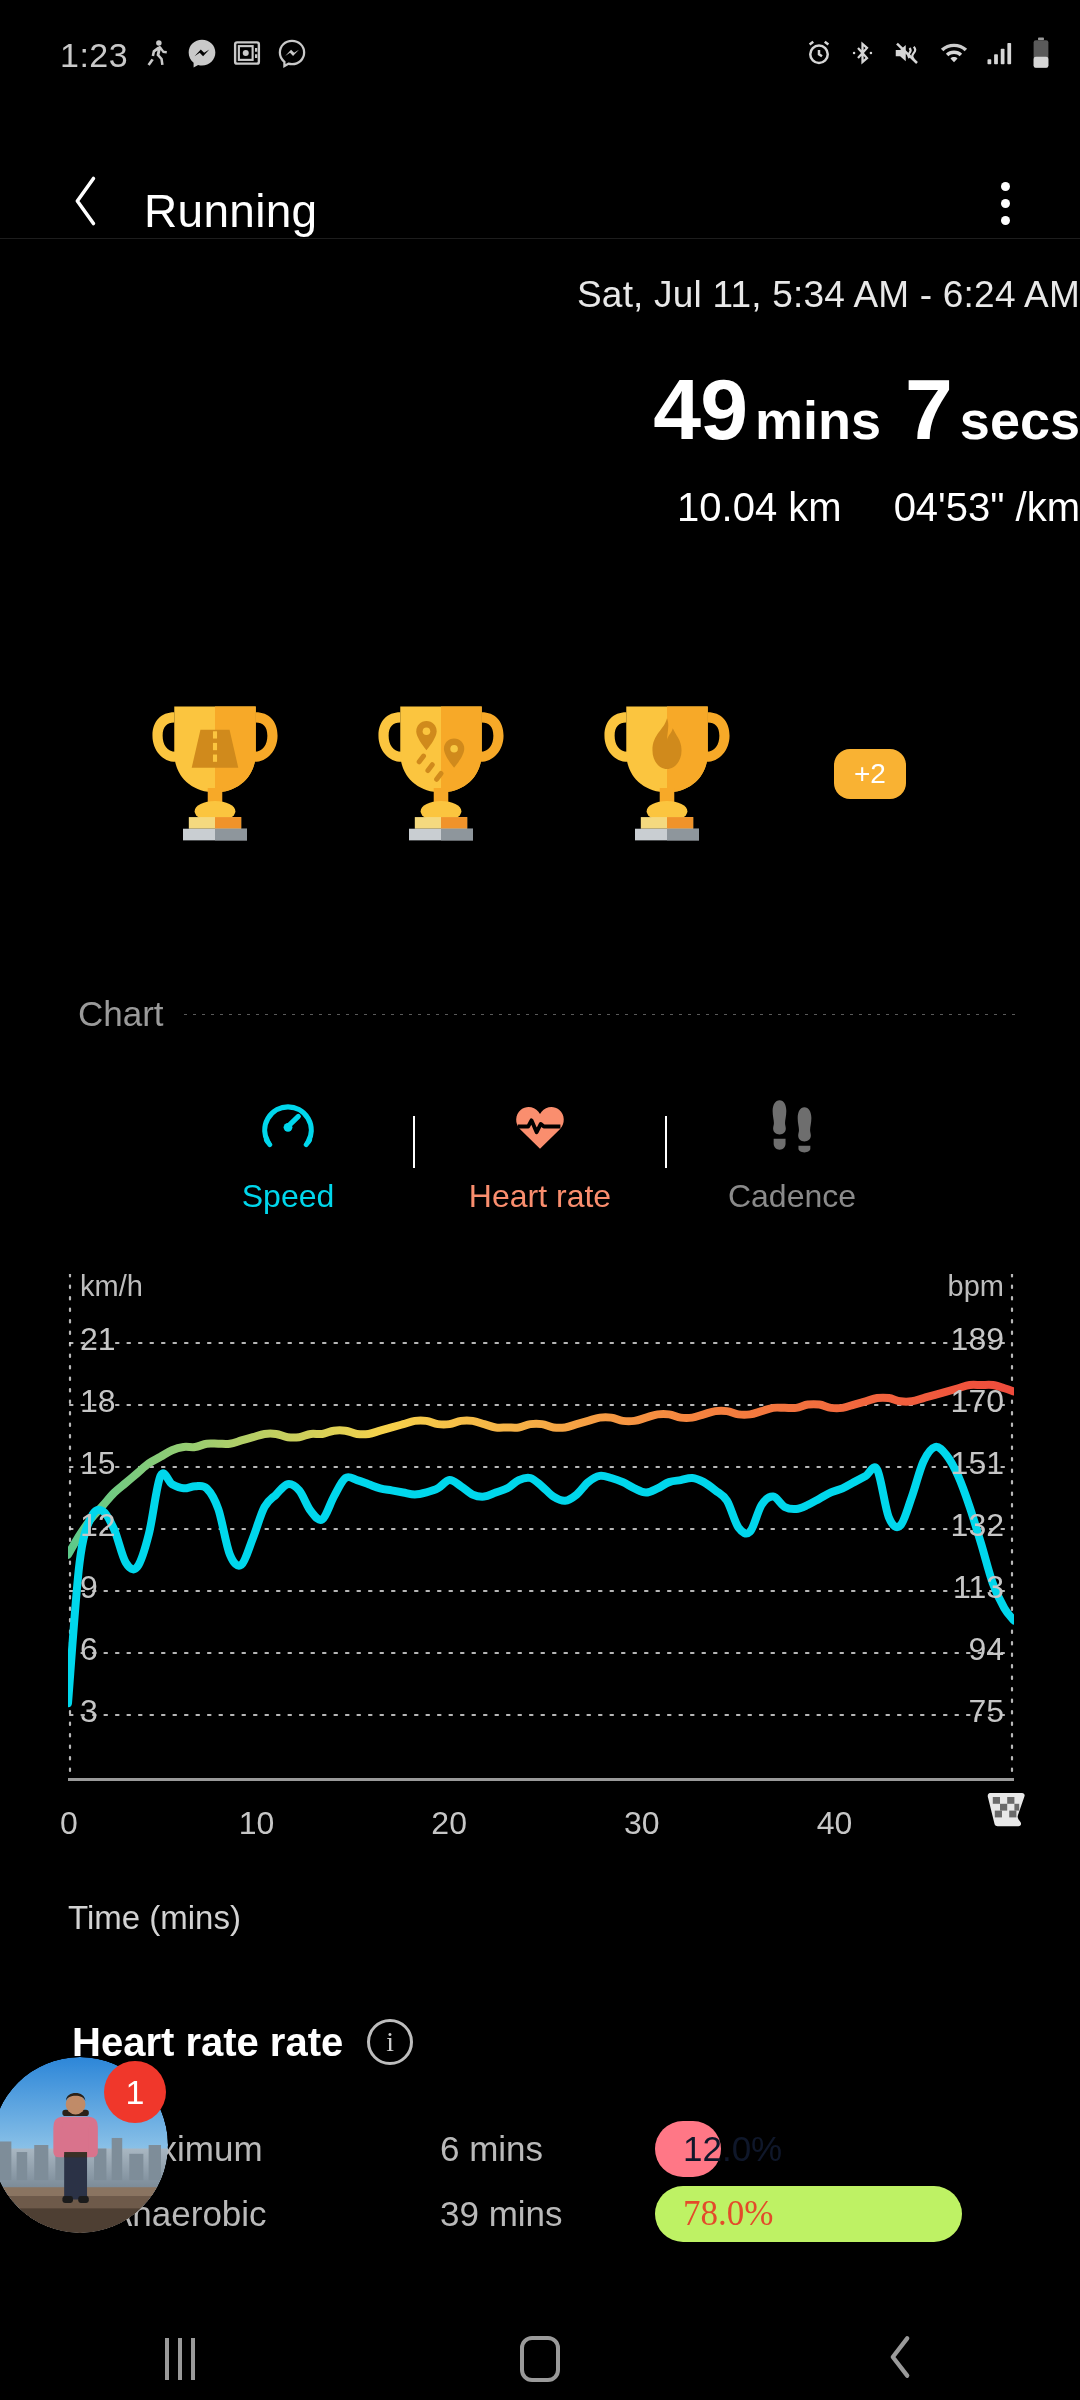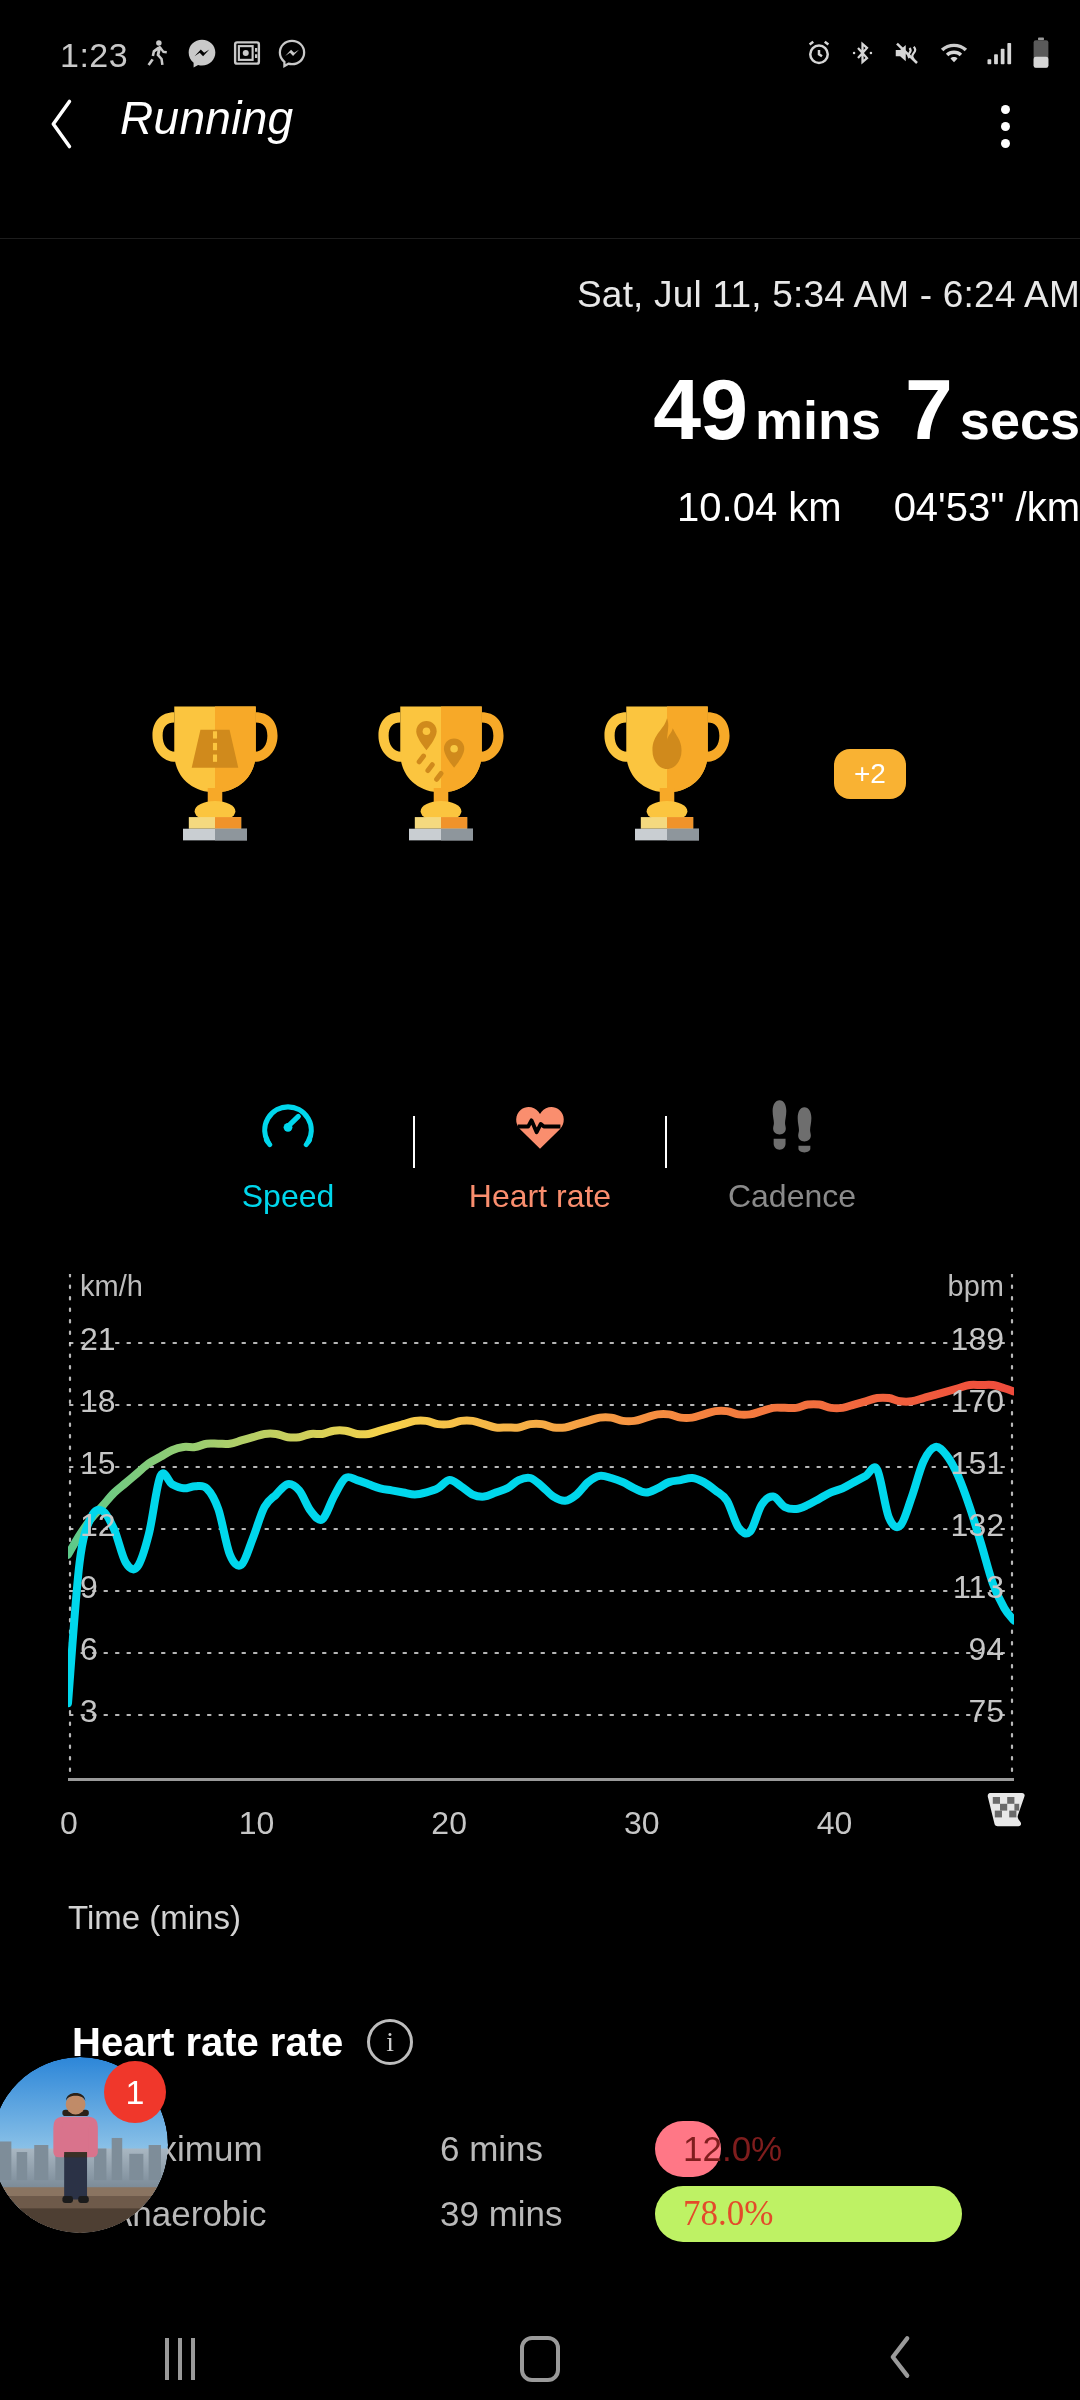--- a/index.html
+++ b/index.html
@@ -18,23 +18,22 @@
     padding: 0 28px 0 60px;
   }
   .sb-left { display: flex; align-items: center; gap: 14px; }
   .sb-time { color: #c9c9c9; font-size: 34px; letter-spacing: 0.5px; }
   .sb-right { display: flex; align-items: center; gap: 15px; }
   .sb-ico { display: block; }
 
   
   .appbar {
     position: absolute; top: 72px; left: 0; width: 1080px; height: 148px;
-    display: flex; align-items: flex-start; padding: 0 40px 0 28px;
+    display: flex; align-items: flex-end; padding: 0 40px 0 52px;
     border-bottom: 1px solid #1d1d1d;
-    font-style: italic;
   }
   .back-btn { width: 70px; height: 70px; display: flex; align-items: center; justify-content: center; }
   .appbar-title { color: #fff; font-size: 46px; margin-left: 22px; font-weight: 400; letter-spacing: .3px; }
   .spacer { flex: 1; }
   .kebab { width: 70px; height: 70px; display: flex; flex-direction: column;
            align-items: center; justify-content: center; gap: 8px; }
   .kebab i { width: 9px; height: 9px; border-radius: 50%; background: #fff; display: block; }
 
   
   .summary { position: absolute; top: 255px; left: 0; width: 1080px; text-align: right; }
@@ -278,20 +277,24 @@
         <rect x="32" y="86" width="36" height="8" fill="#F4D97F"></rect>
         <rect x="50" y="86" width="18" height="8" fill="#F0932B"></rect>
         <rect x="28" y="94" width="44" height="8" fill="#C9CED2"></rect>
         <rect x="50" y="94" width="22" height="8" fill="#8E969C"></rect>
         <path d="M50 18c-2 8-10 11-10 22 0 8 5 13 10 13s10-5 10-13c0-7-4-10-6-15-1 4-4 5-4 9 0-6 2-11 0-16z" fill="#D08A1C"></path>
       </svg>
     </div>
     <div class="plus-pill">+2</div>
   </div>
 
+  <div class="sec-head">
+    <span class="lbl">Chart</span>
+    <span class="dots"></span>
+  </div>
 
   <div class="legend">
     <div class="legend-item">
       <span>
         <svg width="62" height="62" viewBox="0 0 24 24">
           <path fill="none" stroke="#00D7EC" stroke-width="2" stroke-linecap="round" d="M4.2 18.5a9 9 0 1 1 15.6 0"></path>
           <path fill="none" stroke="#00D7EC" stroke-width="2" stroke-linecap="round" d="M12 12.5 16 8.7"></path>
           <circle cx="12" cy="12.9" r="1.7" fill="#00D7EC"></circle>
           <path fill="none" stroke="#00D7EC" stroke-width="1.9" stroke-linecap="round" d="M3.6 17.8 5 19.6M20.4 17.8 19 19.6"></path>
         </svg>
@@ -395,21 +398,21 @@
 
   <div class="zones-head">
     <span class="zones-title">Heart rate rate</span>
     <span class="info-ico">i</span>
   </div>
   <div id="zone-rows">
       <div class="zone-row" style="top: 2097px;">
         <span class="zone-name">5. Maximum</span>
         <span class="zone-mins">6 mins</span>
         <div class="zone-bar" style="width: 65.8px; background: rgb(255, 119, 134);">
-          <span class="zone-pct" style="color: #7f1d1d; text-align: center;">12.0%</span>
+          <span class="zone-pct" style="color: #0f172a; text-align: center;">12.0%</span>
         </div>
       </div>
       <div class="zone-row" style="top: 2162px;">
         <span class="zone-name">4. Anaerobic</span>
         <span class="zone-mins">39 mins</span>
         <div class="zone-bar" style="width: 306.7px; background: #bef264; font-family: Liberation Serif, serif;">
           <span class="zone-pct" style="color: rgb(227, 75, 42);">78.0%</span>
         </div>
       </div>
     </div>

